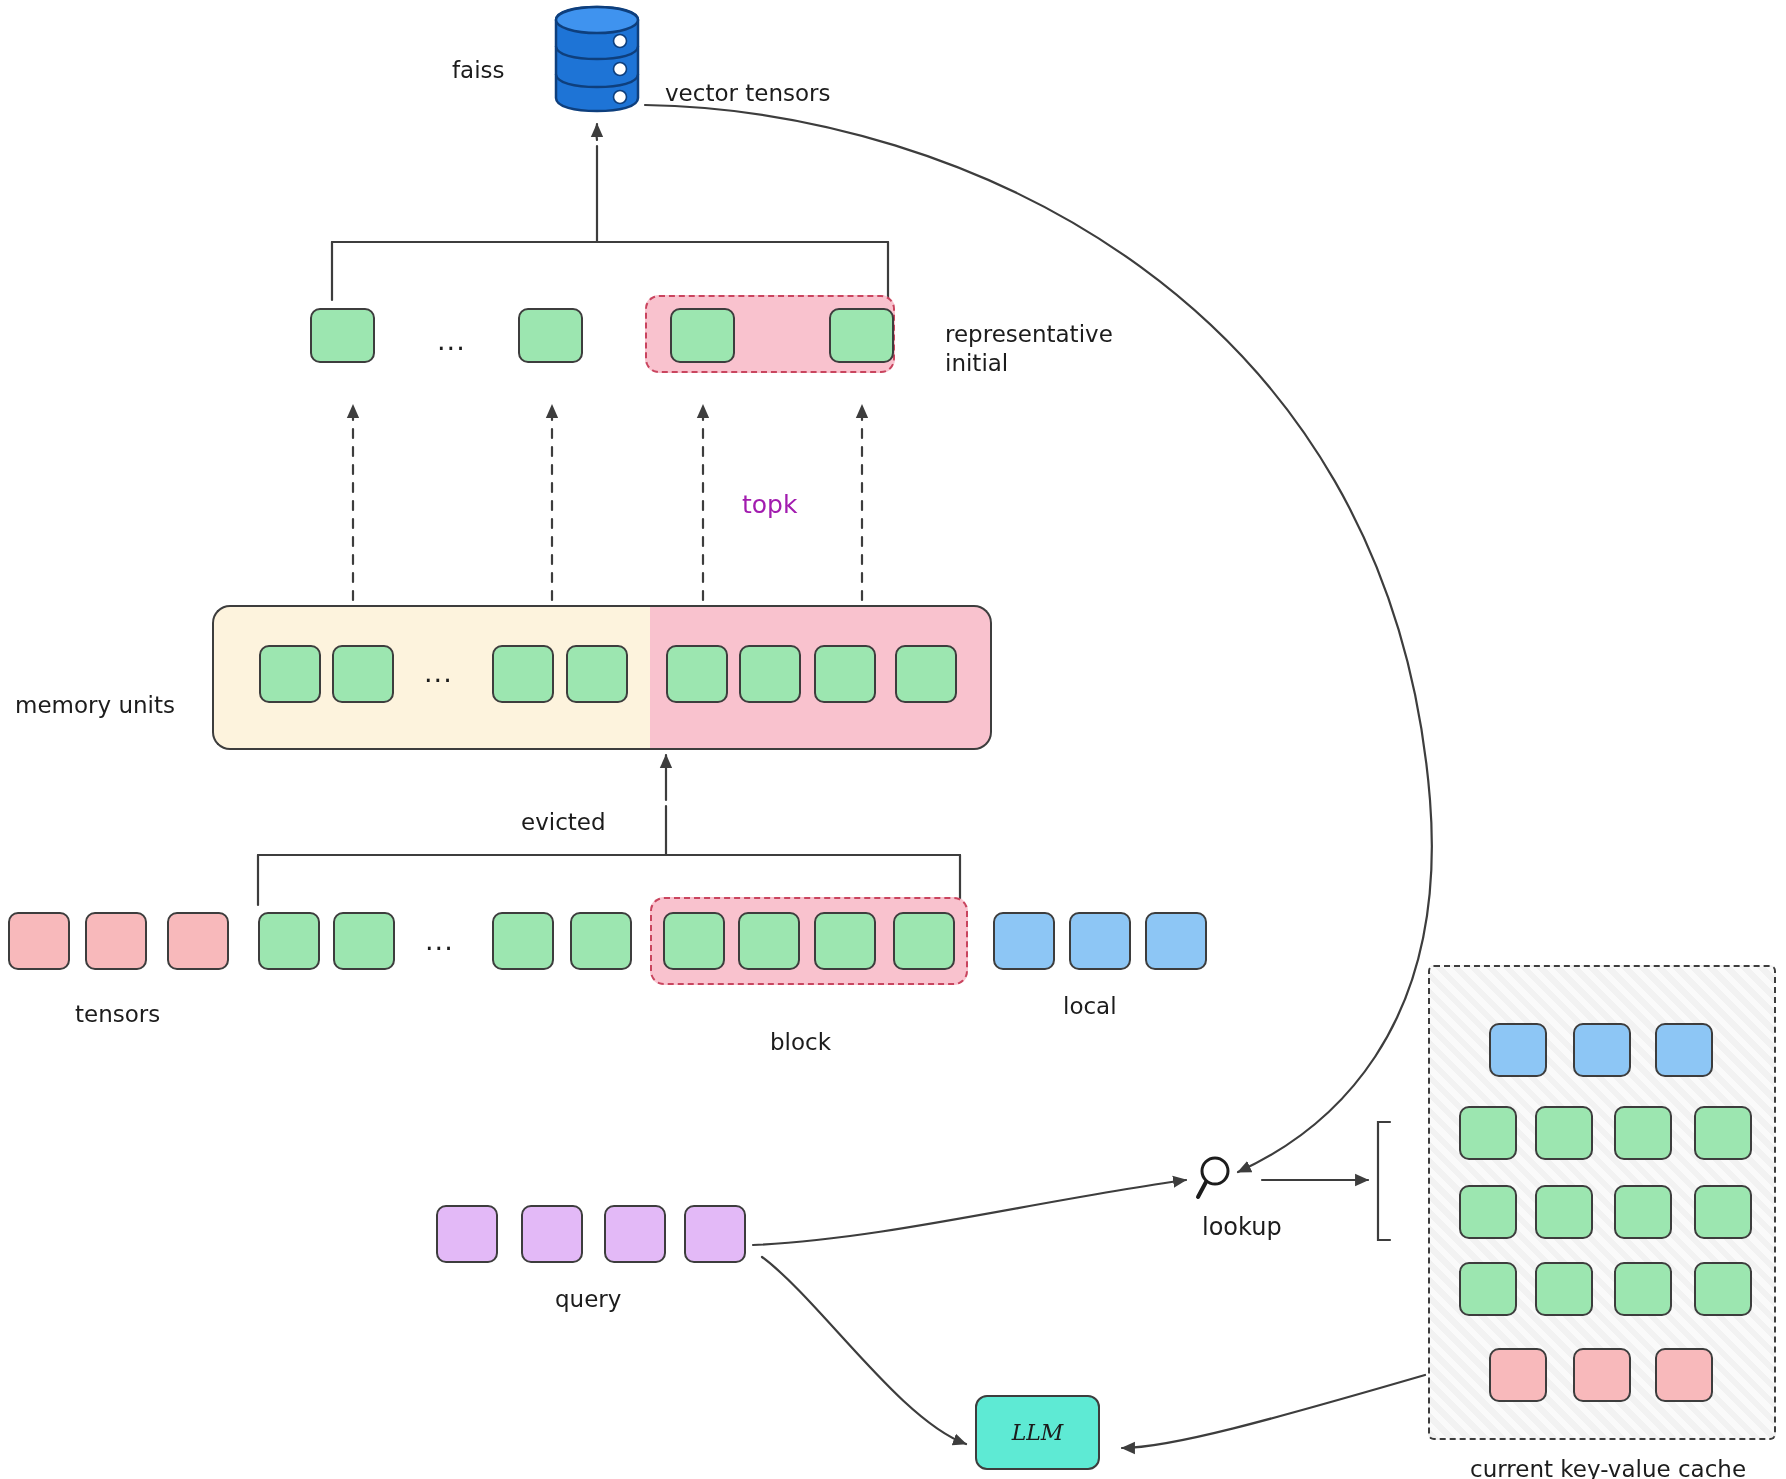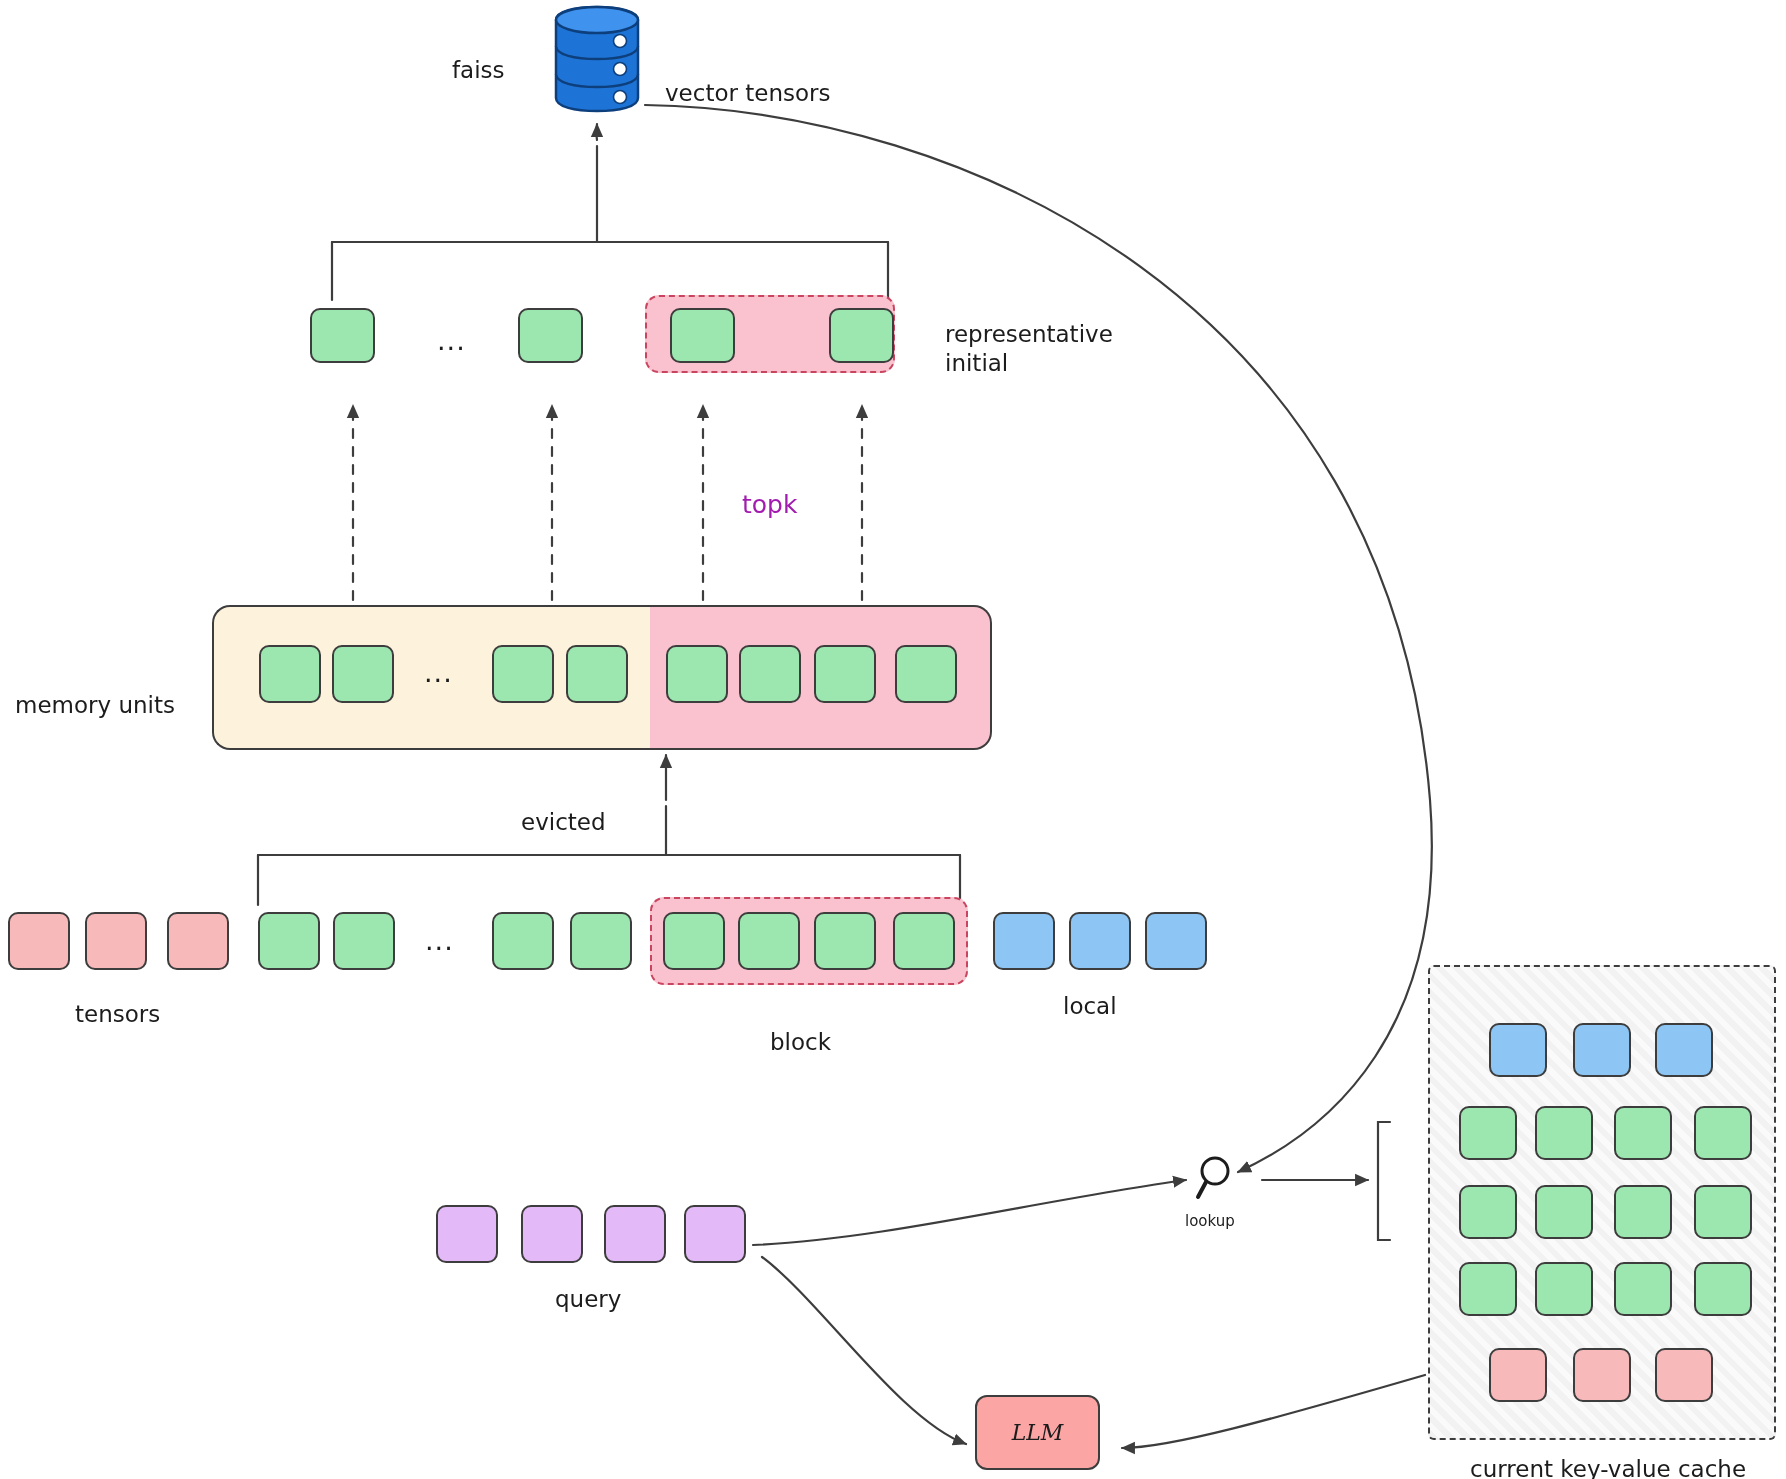--- a/index.html
+++ b/index.html
@@ -16,21 +16,21 @@
     overflow: hidden;
   }
   .lbl {
     position: absolute;
     font-family: "DejaVu Sans", sans-serif;
     font-size: 23px;
     color: #1c1c1c;
     white-space: pre;
     line-height: 1.28;
   }
-  .lbl.sm { font-size: 15px; }
+  .lbl.sm { font-size: 24px; margin-left: 17px; }
   .lbl.green { color: #a21caf; }
   .cell {
     position: absolute;
     box-sizing: border-box;
     border: 2.2px solid #3d3d3d;
     border-radius: 10px;
   }
   .cell.green { background: #9ce6b0; }
   .cell.pink  { background: #f8b9bb; }
   .cell.blue  { background: #8dc6f5; }
@@ -68,21 +68,21 @@
     position: absolute;
     box-sizing: border-box;
     border: 2.5px dashed #3d3d3d;
     border-radius: 6px;
     background:
       repeating-linear-gradient(45deg, #f2f2f2 0 6px, #fafafa 6px 12px);
   }
   .llm {
     position: absolute;
     box-sizing: border-box;
-    background: #fca5a5;
+    background: #5eead4;
     border: 2.2px solid #3d3d3d;
     border-radius: 12px;
     display: flex;
     align-items: center;
     justify-content: center;
     font-style: italic;
     font-size: 22px;
     color: #1c1c1c;
     font-family: "DejaVu Serif", serif;
   }

